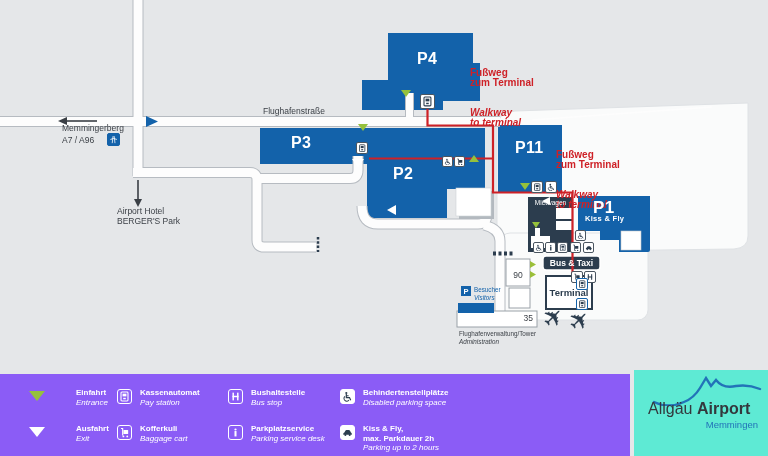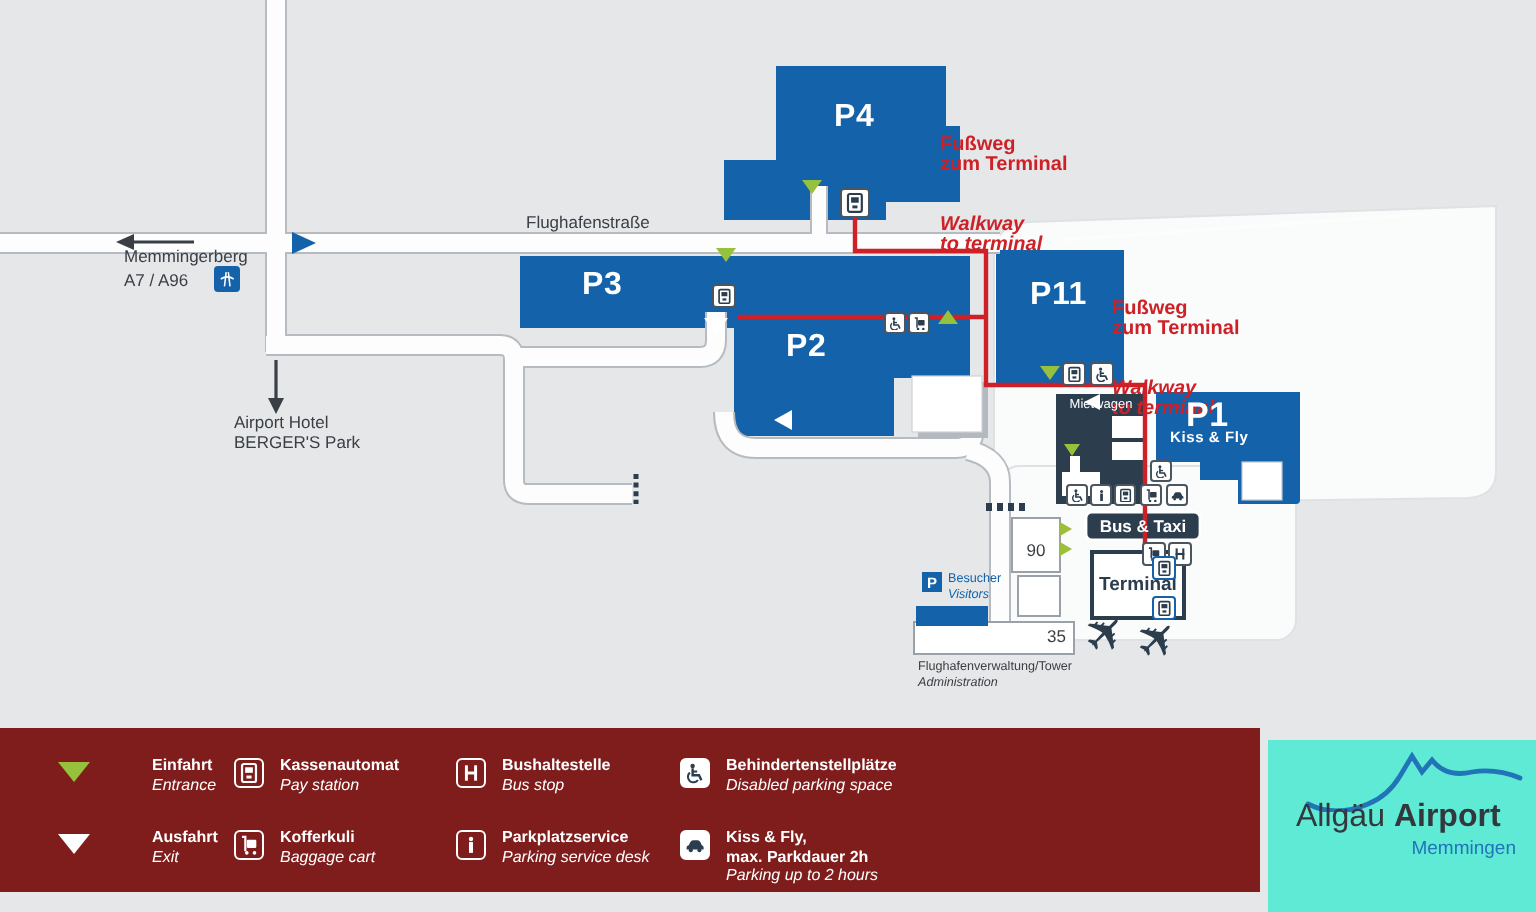--- a/index.html
+++ b/index.html
@@ -308,21 +308,21 @@
       <svg viewBox="0 0 12 12">
         <use href="#i-pay"></use>
       </svg>
     </div>
   <div class="abs micon bblue" style="left:576px;top:298px;width:12px;height:12px">
       <svg viewBox="0 0 12 12">
         <use href="#i-pay"></use>
       </svg>
     </div>
 
-  <div class="abs" style="left:0;top:364px;width:630px;height:82px;background:#7f1d1d">
+  <div class="abs" style="left:0;top:374px;width:630px;height:82px;background:#8b5cf6">
 
     <div class="abs tri" style="left:29px;top:17px;border-left:8px solid transparent;border-right:8px solid transparent;border-top:10px solid #96c13c"></div>
     <div class="abs ltxt" style="left:76px;top:14px">
       <span class="de">Einfahrt</span>
         <span class="en">Entrance</span>
     </div>
     <div class="abs tri" style="left:29px;top:53px;border-left:8px solid transparent;border-right:8px solid transparent;border-top:10px solid #ffffff"></div>
     <div class="abs ltxt" style="left:76px;top:50px">
       <span class="de">Ausfahrt</span>
         <span class="en">Exit</span>

